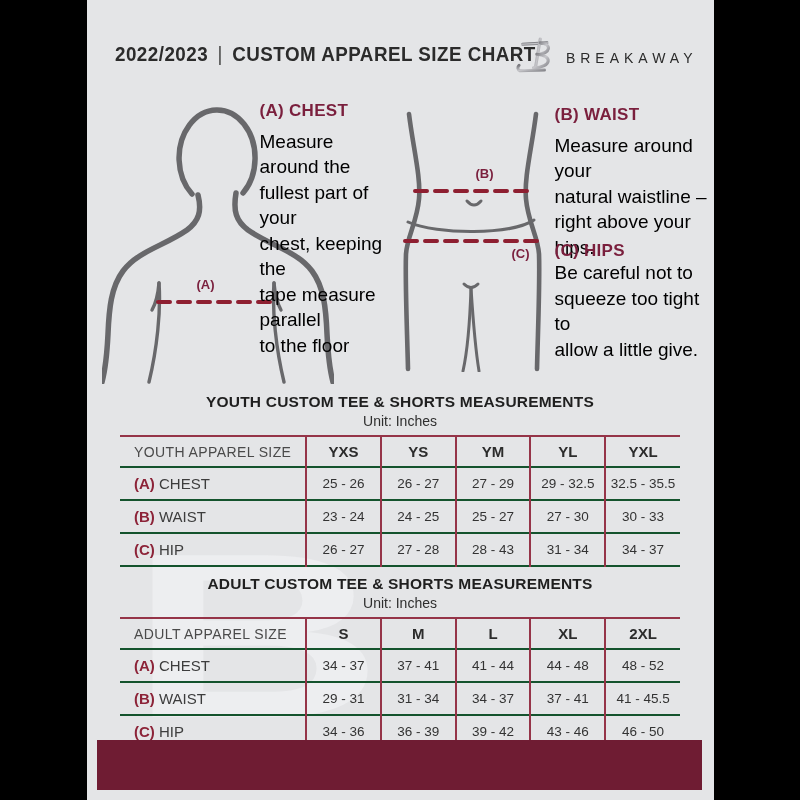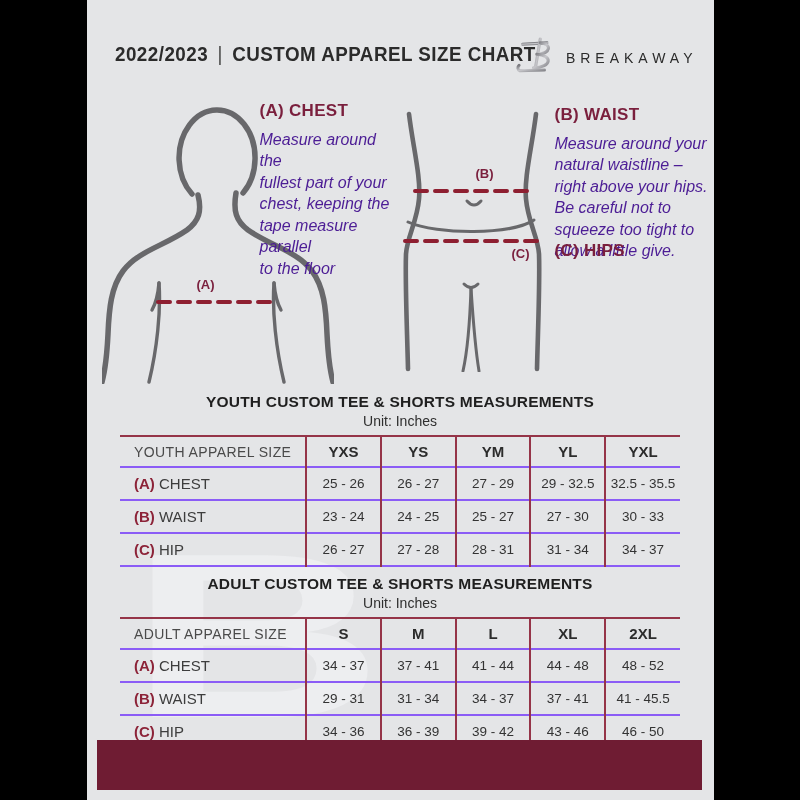--- a/index.html
+++ b/index.html
@@ -15,29 +15,29 @@
   .brand-name{font-size:14px;font-weight:400;letter-spacing:5px;color:#2b2b2b;}
 
   
   .guide{position:relative;height:296px;z-index:2;}
   .fig{position:absolute;}
   .fig path{fill:none;stroke:#68686b;stroke-linecap:round;stroke-linejoin:round;}
   .fig .dash{stroke:#8e1f31;stroke-dasharray:12 8;}
   .fig-label{position:absolute;font-size:13px;font-weight:800;color:#7a1f3d;}
   .instr{position:absolute;}
   .instr h3{margin:0;font-size:17px;font-weight:800;color:#7a1f3d;letter-spacing:.3px;}
-  .instr p{margin:8px 0 0;font-size:16px;font-style:italic;color:#4c1d95;
+  .instr p{margin:8px 0 0;font-size:19px;color:#000000;
     line-height:1.34;white-space:pre-line;}
 
   
   .tbl-block{position:relative;z-index:2;text-align:center;}
   .tbl-title{font-size:15.5px;font-weight:800;color:#1f1f1f;letter-spacing:.2px;margin-top:8px;}
   .tbl-unit{font-size:14px;color:#2e2e2e;margin:2px 0 6px;}
   table{border-collapse:collapse;table-layout:fixed;width:560px;margin:0 auto;background:transparent;}
-  tr{border-bottom:2px solid #8b5cf6;}
+  tr{border-bottom:2px solid #14532d;}
   thead tr{border-top:2px solid #953448;}
   td,th{border-left:2px solid #953448;padding:0 4px;background:transparent;text-align:center;}
   td:first-child,th:first-child{border-left:none;text-align:left;padding-left:14px;}
   th{height:29px;font-size:15px;font-weight:700;color:#2c2c2c;}
   th.corner{font-size:14px;font-weight:400;color:#4a4a4a;letter-spacing:.4px;}
   td{height:31px;font-size:13.5px;color:#333;text-align:center;}
   td.rowlabel{font-size:15px;color:#3d3d3d;}
   td.rowlabel b{color:#8c2338;font-weight:800;}
 
   
@@ -173,21 +173,21 @@
           <td>23 - 24</td>
           <td>24 - 25</td>
           <td>25 - 27</td>
           <td>27 - 30</td>
           <td>30 - 33</td>
         </tr>
         <tr>
           <td class="rowlabel"><b>(C)</b> <span>HIP</span></td>
           <td>26 - 27</td>
           <td>27 - 28</td>
-          <td>28 - 31</td>
+          <td>28 - 43</td>
           <td>31 - 34</td>
           <td>34 - 37</td>
         </tr>
       </tbody>
     </table>
   </div>
 
   <div class="tbl-block">
     <div class="tbl-title">ADULT CUSTOM TEE &amp; SHORTS MEASUREMENTS</div>
     <div class="tbl-unit">Unit: Inches</div>

